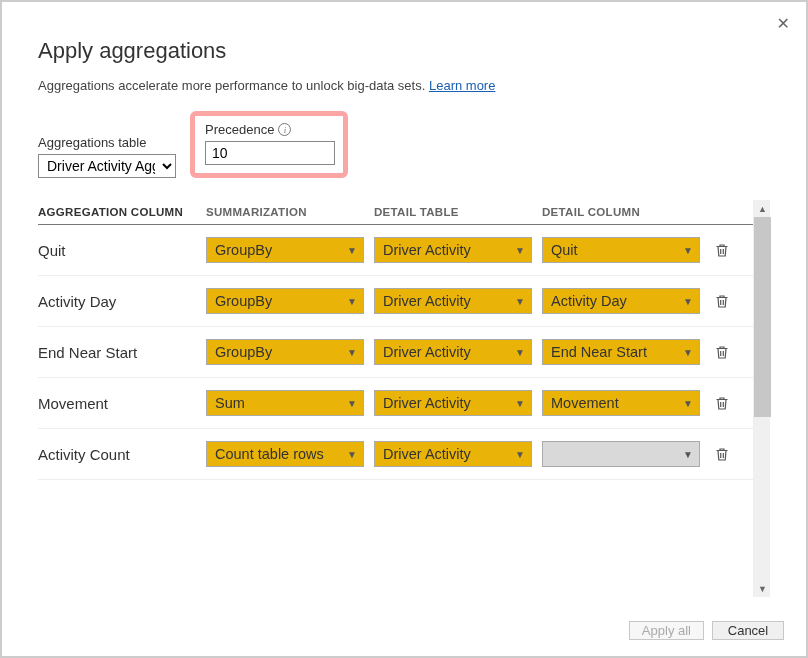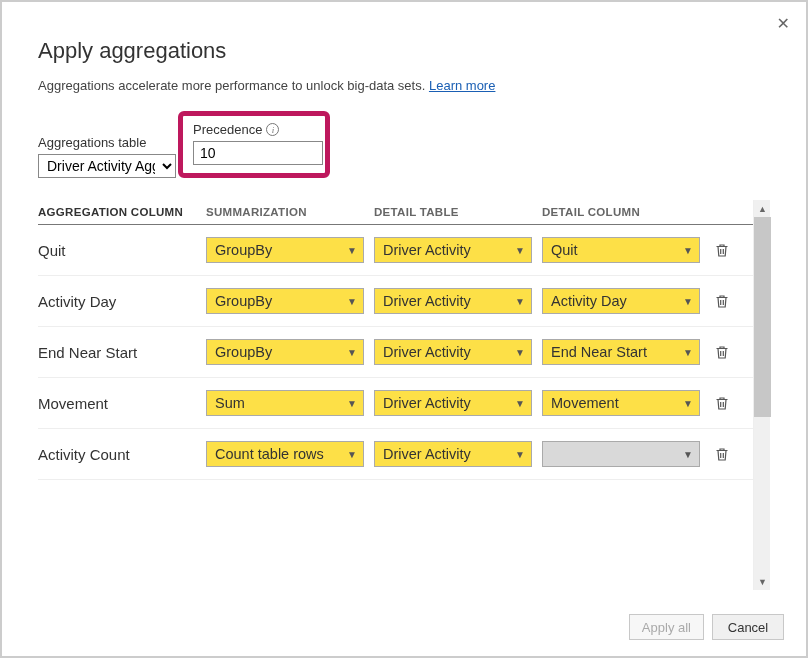--- a/index.html
+++ b/index.html
@@ -79,24 +79,24 @@
   }
   .select-native {
     font-size: 14px;
     height: 24px;
     border: 1px solid #888;
     background: #fff;
     padding: 0 4px;
     width: 138px;
   }
   .highlight-box {
-    border: 5px solid #be185d;
+    border: 5px solid #fca5a5;
     border-radius: 6px;
-    padding: 6px 2px 8px 10px;
-    margin-left: 2px;
+    padding: 6px 8px 8px 10px;
+    margin-left: 14px;
   }
   .precedence-input {
     font-size: 14px;
     height: 24px;
     border: 1px solid #888;
     padding: 2px 6px;
     width: 130px;
     background: #fff;
   }
   .table-wrap {
@@ -154,21 +154,21 @@
   .col-dtab  { width: 168px; padding-right: 16px; }
   .col-dcol  { width: 168px; padding-right: 6px; }
   .col-del   { width: 24px; display: flex; align-items: center; justify-content: center; }
   .agg-header .col-agg,
   .agg-header .col-summ,
   .agg-header .col-dtab,
   .agg-header .col-dcol { font-size: 11.5px; }
   .combo {
     height: 26px;
     border: 1px solid #aaa;
-    background: #fde047;
+    background: #eab308;
     display: flex;
     align-items: center;
     justify-content: space-between;
     padding: 0 6px 0 8px;
     font-size: 14.5px;
     color: #333;
     cursor: pointer;
     width: 158px;
   }
   .combo.disabled { background: #d9d9d9; }
@@ -181,21 +181,21 @@
     color: #555;
   }
   .footer {
     display: flex;
     justify-content: flex-end;
     gap: 8px;
     padding: 14px 20px;
   }
   .btn {
     min-width: 72px;
-    height: 26px;
+    height: 19px;
     border: 1px solid #c8c8c8;
     background: #f0f0f0;
     font-size: 13px;
     color: #333;
     cursor: pointer;
     padding: 0 12px;
   }
   .btn.disabled { color: #aaa; cursor: default; background: #f7f7f7; }
 </style>
 </head>

